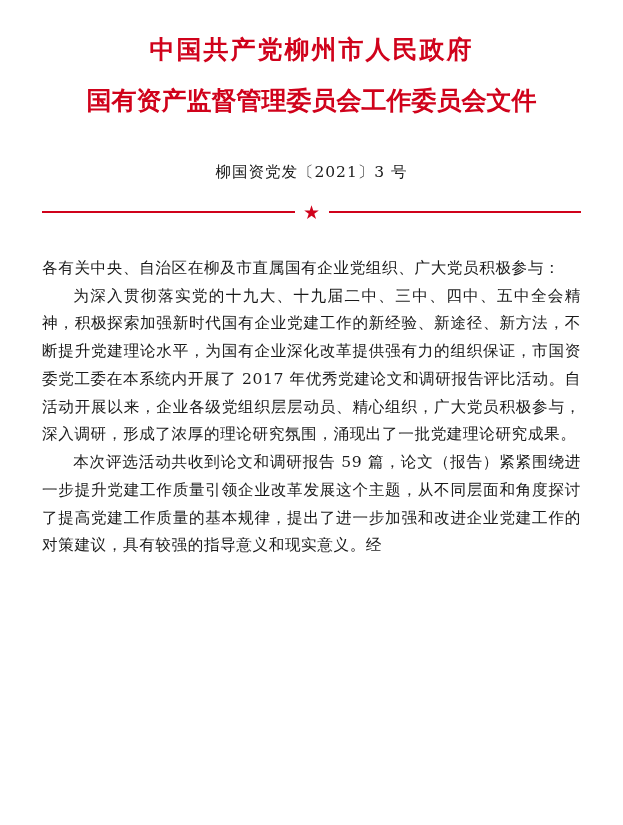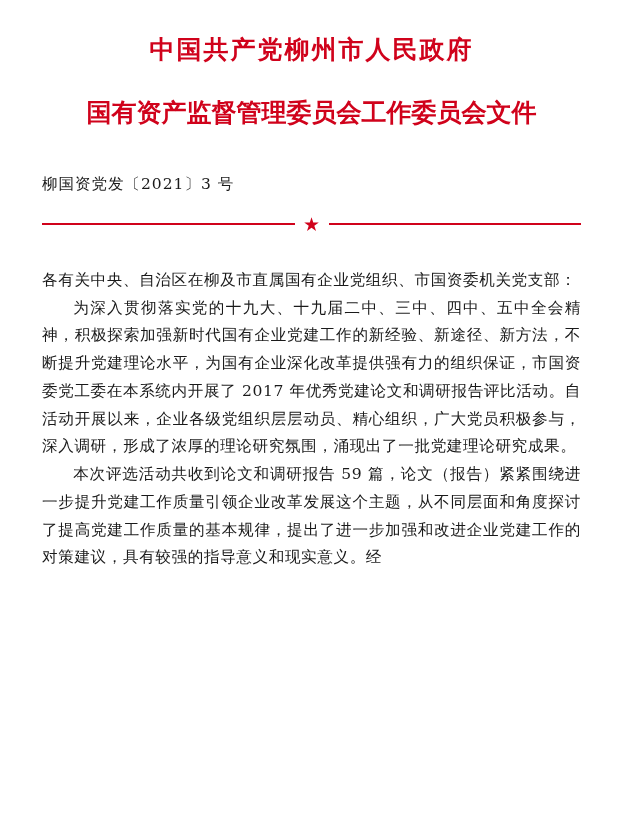--- a/index.html
+++ b/index.html
@@ -34,27 +34,28 @@
     letter-spacing: 2px;
     line-height: 1.25;
     white-space: nowrap;
   }
   .masthead-line2 {
     color: #d0021b;
     font-size: 25px;
     font-weight: bold;
     letter-spacing: 0px;
     line-height: 1.3;
-    margin-top: 32px;
+    margin-top: 20px;
     white-space: nowrap;
   }
 
   
   .doc-number {
     margin-top: 44px;
+    text-align: center;
     font-size: 15.5px;
     letter-spacing: 1px;
     color: #1a1a1a;
   }
 
   
   .rule-wrap {
     position: relative;
     margin-top: 16px;
     height: 26px;
@@ -123,18 +124,18 @@
 
   <div class="doc-number">柳国资党发〔2021〕3 号</div>
 
   <div class="rule-wrap">
     <div class="rule-line"></div>
     <div class="rule-star">★</div>
   </div>
 
 
   <div class="body-text">
-    <p>各有关中央、自治区在柳及市直属国有企业党组织、市国资委机关党支部：</p>
+    <p>各有关中央、自治区在柳及市直属国有企业党组织、广大党员积极参与：</p>
     <p class="para-indent">为深入贯彻落实党的十九大、十九届二中、三中、四中、五中全会精神，积极探索加强新时代国有企业党建工作的新经验、新途径、新方法，不断提升党建理论水平，为国有企业深化改革提供强有力的组织保证，市国资委党工委在本系统内开展了 2017 年优秀党建论文和调研报告评比活动。自活动开展以来，企业各级党组织层层动员、精心组织，广大党员积极参与，深入调研，形成了浓厚的理论研究氛围，涌现出了一批党建理论研究成果。</p>
     <p class="para-indent">本次评选活动共收到论文和调研报告 59 篇，论文（报告）紧紧围绕进一步提升党建工作质量引领企业改革发展这个主题，从不同层面和角度探讨了提高党建工作质量的基本规律，提出了进一步加强和改进企业党建工作的对策建议，具有较强的指导意义和现实意义。经</p>
   </div>
 
 </div>
 
 </body></html>

